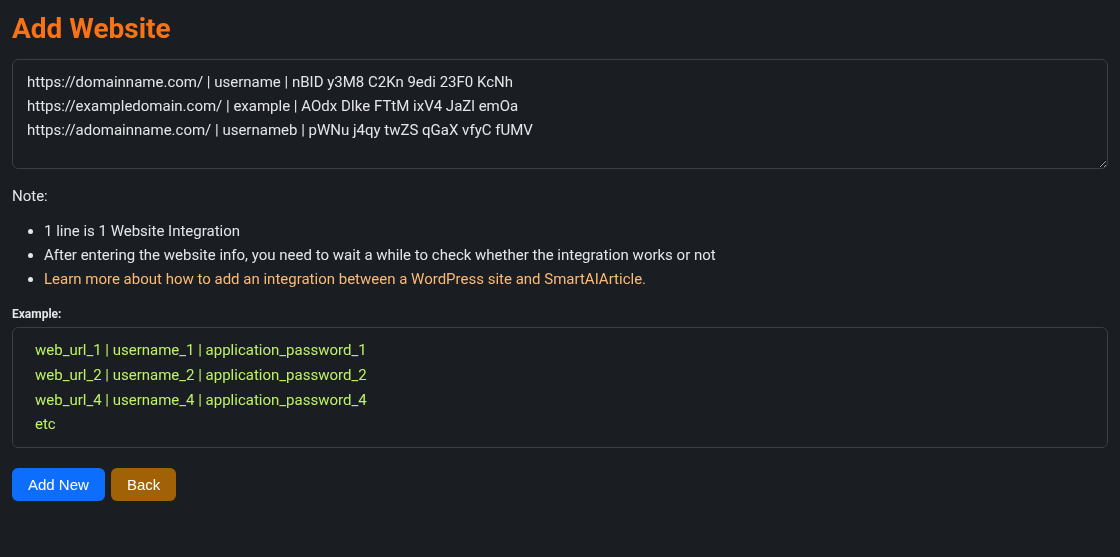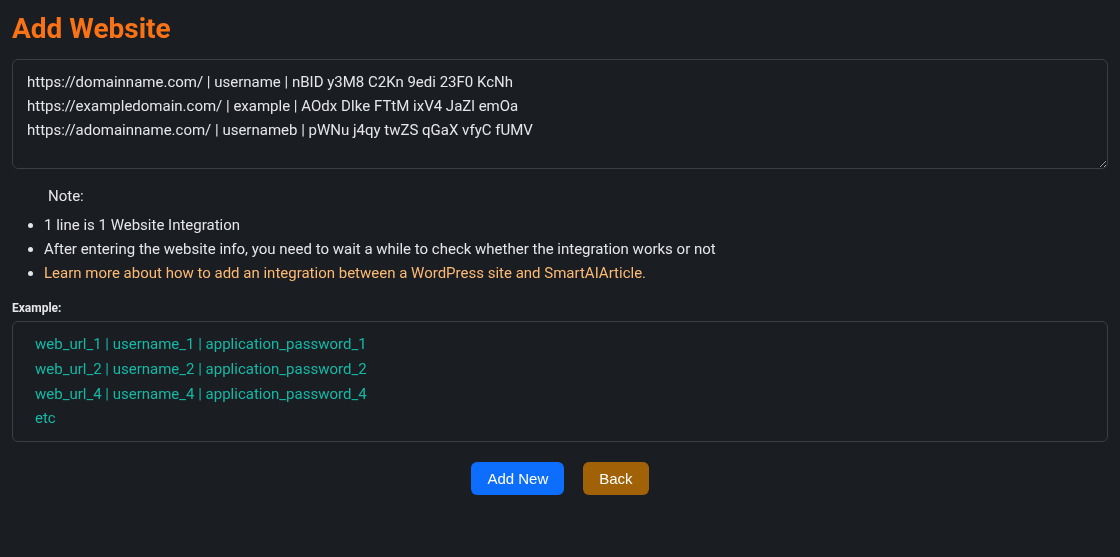--- a/index.html
+++ b/index.html
@@ -35,26 +35,25 @@
       resize: vertical;
       outline: none;
     }
     .note-section {
       margin-top: 14px;
     }
     .note-label {
       font-size: 15px;
       color: #e4e6ea;
       margin-bottom: 4px;
-      margin-left: 36px;
     }
     .note-list {
       list-style: disc;
       padding-left: 32px;
-      margin-top: 8px;
+      margin-top: 14px;
     }
     .note-list li {
       font-size: 15px;
       line-height: 1.6;
       color: #e4e6ea;
     }
     .note-list li a {
       color: #fdba74;
       text-decoration: none;
     }
@@ -66,26 +65,25 @@
       margin-bottom: 6px;
     }
     .example-box {
       width: 100%;
       background-color: #1a1d21;
       border: 1px solid #3a3f44;
       border-radius: 6px;
       padding: 10px 22px;
       font-size: 15px;
       line-height: 1.65;
-      color: #14b8a6;
+      color: #bef264;
     }
     .button-row {
       display: flex;
-      justify-content: center;
-      gap: 19px;
+      gap: 6px;
       margin-top: 20px;
     }
     .btn {
       padding: 8px 16px;
       border-radius: 6px;
       border: none;
       font-size: 15px;
       font-weight: 400;
       cursor: pointer;
       color: #ffffff;

